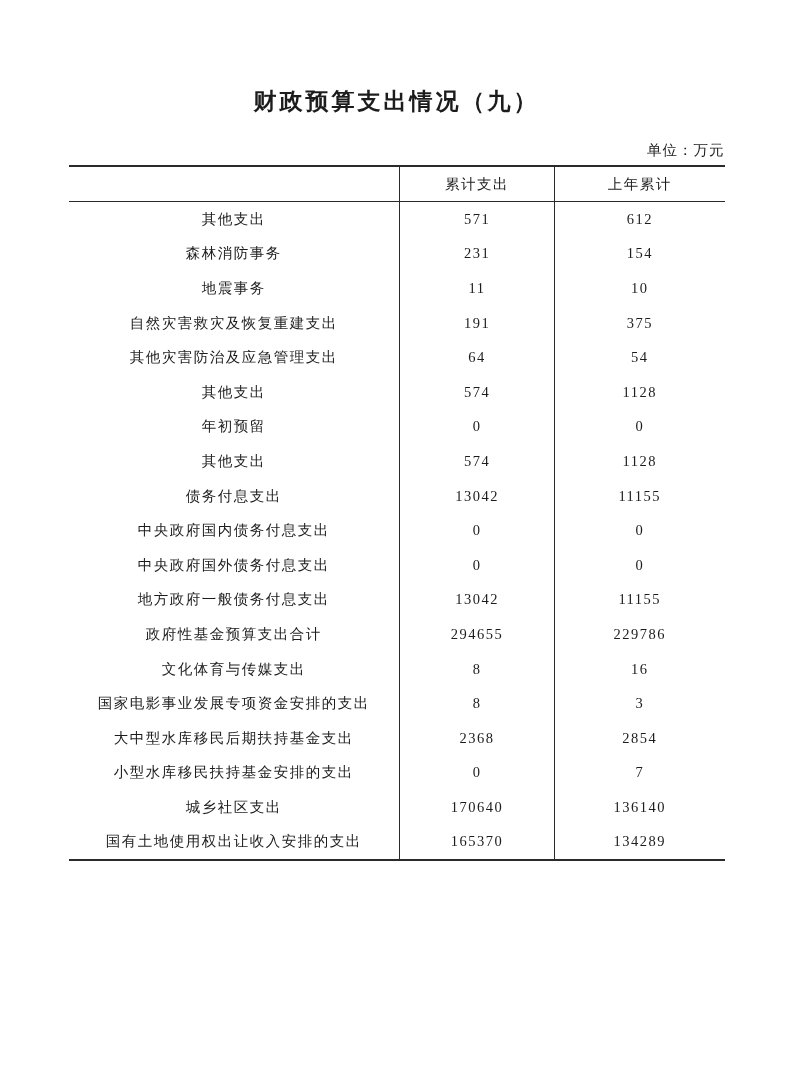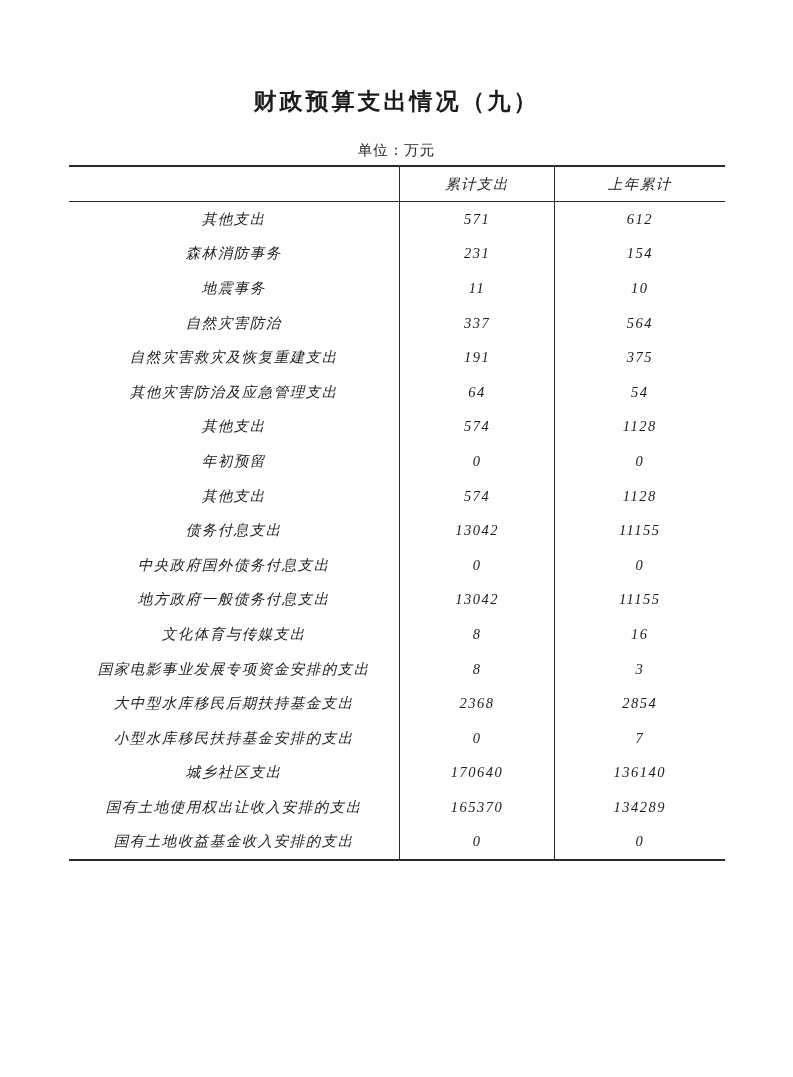--- a/index.html
+++ b/index.html
@@ -24,32 +24,31 @@
     margin: 0;
     padding-top: 86px;
     text-align: center;
     font-size: 23px;
     font-weight: bold;
     letter-spacing: 3px;
   }
   .unit-row {
     width: 656px;
     margin: 24px auto 5px auto;
-    text-align: center;
+    text-align: right;
     font-size: 14.5px;
     letter-spacing: 1px;
   }
   table.budget {
     width: 656px;
     margin: 0 auto;
     border-collapse: collapse;
     table-layout: fixed;
     border-top: 2.5px solid #2a2a2a;
     border-bottom: 2.5px solid #2a2a2a;
-    font-style: italic;
   }
   .budget th, .budget td {
     font-weight: normal;
     font-size: 14.5px;
     text-align: center;
     vertical-align: middle;
     padding: 0;
     letter-spacing: 1.5px;
   }
   .budget thead th {
@@ -99,25 +98,20 @@
     <td class="vline-r num">231</td>
     <td class="num">154</td>
   </tr>
 
   <tr>
     <td class="vline-r">地震事务</td>
     <td class="vline-r num">11</td>
     <td class="num">10</td>
   </tr>
 
-  <tr>
-    <td class="vline-r">自然灾害防治</td>
-    <td class="vline-r num">337</td>
-    <td class="num">564</td>
-  </tr>
 
   <tr>
     <td class="vline-r">自然灾害救灾及恢复重建支出</td>
     <td class="vline-r num">191</td>
     <td class="num">375</td>
   </tr>
 
   <tr>
     <td class="vline-r">其他灾害防治及应急管理支出</td>
     <td class="vline-r num">64</td>
@@ -141,33 +135,43 @@
     <td class="vline-r num">574</td>
     <td class="num">1128</td>
   </tr>
 
   <tr>
     <td class="vline-r">债务付息支出</td>
     <td class="vline-r num">13042</td>
     <td class="num">11155</td>
   </tr>
 
+  <tr>
+    <td class="vline-r">中央政府国内债务付息支出</td>
+    <td class="vline-r num">0</td>
+    <td class="num">0</td>
+  </tr>
 
   <tr>
     <td class="vline-r">中央政府国外债务付息支出</td>
     <td class="vline-r num">0</td>
     <td class="num">0</td>
   </tr>
 
   <tr>
     <td class="vline-r">地方政府一般债务付息支出</td>
     <td class="vline-r num">13042</td>
     <td class="num">11155</td>
   </tr>
 
+  <tr>
+    <td class="vline-r">政府性基金预算支出合计</td>
+    <td class="vline-r num">294655</td>
+    <td class="num">229786</td>
+  </tr>
 
   <tr>
     <td class="vline-r">文化体育与传媒支出</td>
     <td class="vline-r num">8</td>
     <td class="num">16</td>
   </tr>
 
   <tr>
     <td class="vline-r">国家电影事业发展专项资金安排的支出</td>
     <td class="vline-r num">8</td>
@@ -193,21 +197,16 @@
     <td class="vline-r num">170640</td>
     <td class="num">136140</td>
   </tr>
 
   <tr>
     <td class="vline-r">国有土地使用权出让收入安排的支出</td>
     <td class="vline-r num">165370</td>
     <td class="num">134289</td>
   </tr>
 
-  <tr>
-    <td class="vline-r">国有土地收益基金收入安排的支出</td>
-    <td class="vline-r num">0</td>
-    <td class="num">0</td>
-  </tr>
 </tbody>
   </table>
 
 </div>
 
 </body></html>

